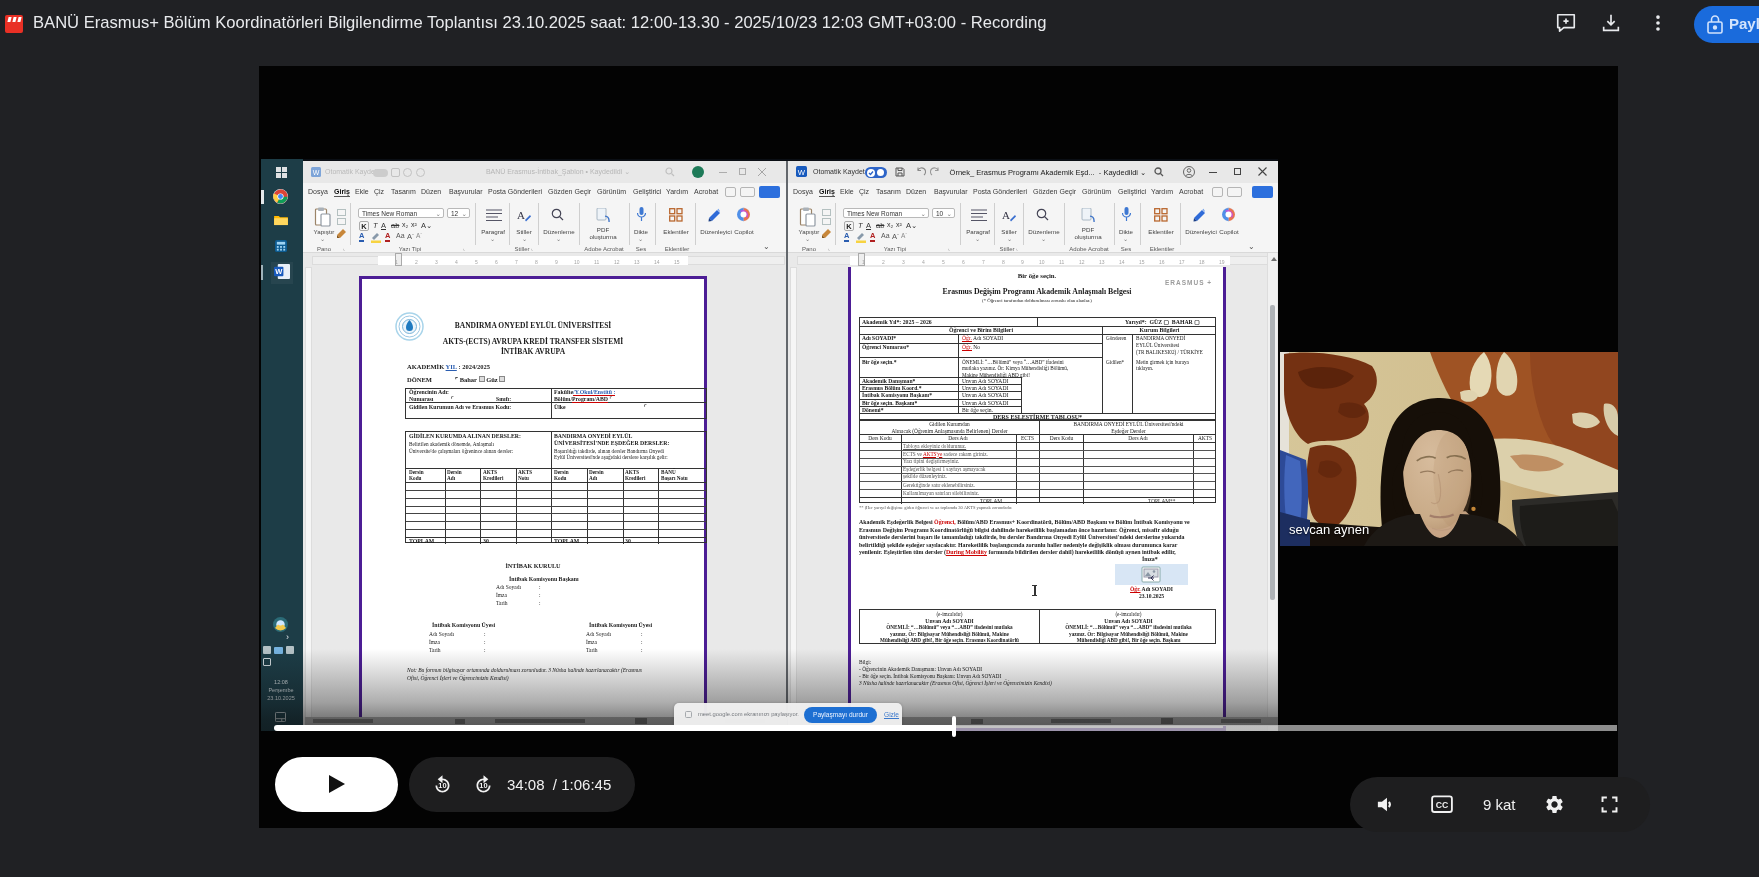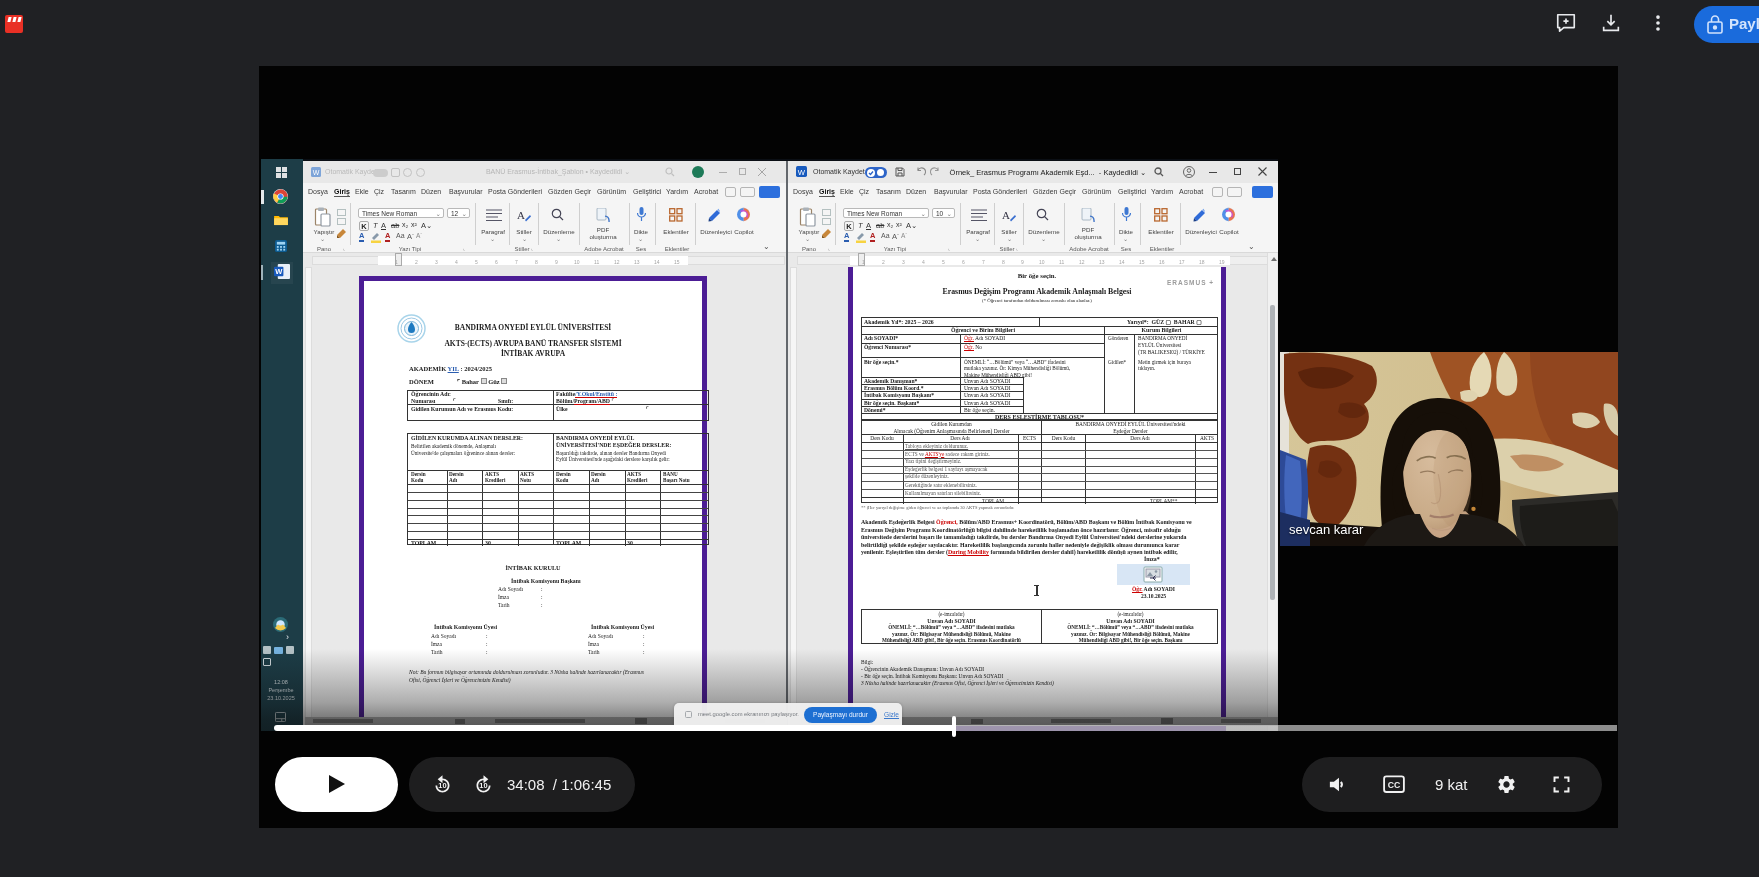--- a/index.html
+++ b/index.html
@@ -30,21 +30,21 @@
   
   .win { position:absolute; top:2px; height:570px; background:#e9e9e9; overflow:hidden; }
   #w1 { left:42px;  width:485px; }
   #w2 { left:527px; width:490px; }
   .wtitle { position:absolute; left:0; top:0; width:100%; height:22px; background:#e8e8e8; }
   .wmenu  { position:absolute; left:0; top:22px; width:100%; height:17px; background:#f4f4f4; font-size:7px; color:#3a3a3a; }
   .wmenu span { position:absolute; top:5px; white-space:nowrap; }
   .wribbon{ position:absolute; left:0; top:39px; width:100%; height:53px; background:#f5f5f5; border-bottom:1px solid #d9d9d9; }
   .wruler { position:absolute; left:0; top:92px; width:100%; height:14px; background:#e9e9e9; }
   .wdoc   { position:absolute; left:0; top:106px; width:100%; height:464px; background:#e9e9e9; }
-  .page   { position:absolute; background:#fff; border:5px solid #4c1d95; font-family:"Liberation Serif", serif; color:#1a1a1a; }
+  .page   { position:absolute; background:#fff; border:3px solid #4c1d95; font-family:"Liberation Serif", serif; color:#1a1a1a; }
   .t  { position:absolute; white-space:nowrap; }
   .ctr{ text-align:center; }
   .gline { position:absolute; background:#cfcfcf; width:1px; top:3px; height:42px; }
   .glabel { position:absolute; top:46px; font-size:6px; color:#5a5a5a; text-align:center; }
   .ric { position:absolute; }
   .rlab { position:absolute; font-size:6.2px; color:#444; text-align:center; white-space:nowrap; }
   .fontbox { position:absolute; background:#fff; border:1px solid #b9b9b9; border-radius:2px; font-size:6.5px; color:#333; }
   .rn { position:absolute; top:5.5px; font-size:5px; color:#a5a5a5; }
 
   
@@ -56,32 +56,33 @@
   #pbar .played { position:absolute; left:0; top:0; width:679px; height:6px; background:#fff; border-radius:3px 0 0 3px; }
   #pbar .rest   { position:absolute; left:679px; top:0; width:1343px; height:6px; background:rgba(255,255,255,.55); }
   #phead { position:absolute; left:693px; top:650px; width:4px; height:21px; background:#fff; border-radius:2px; }
 
   
   .pill { position:absolute; top:691px; height:55px; background:#1e1e1f; border-radius:28px; }
   #playBtn { position:absolute; left:16px; top:691px; width:123px; height:55px; background:#fff; border-radius:28px; }
   #playBtn .tri { position:absolute; left:54px; top:18px; width:0; height:0;
       border-left:16px solid #111; border-top:9.5px solid transparent; border-bottom:9.5px solid transparent; }
   #lpill { left:150px; width:226px; }
-  #rpill { left:1043px; width:300px; }
+  #rpill { left:1091px; width:300px;margin-top:20px; }
   .ctime { position:absolute; left:98px; top:19px; font-size:15px; color:#f1f1f1; white-space:nowrap; }
 </style>
 </head>
 <body>
 
 <div id="topbar">
   <div id="vicon">
     <div class="n" style="left:3px"></div>
       <div class="n" style="left:8px"></div>
       <div class="n" style="left:13px"></div>
   </div>
+  <div id="title">BANÜ Erasmus+ Bölüm Koordinatörleri Bilgilendirme Toplantısı 23.10.2025 saat: 12:00-13.30 - 2025/10/23 12:03 GMT+03:00 - Recording</div>
 
   <svg class="tbicon" style="left:1555px" viewBox="0 0 24 24" fill="none" stroke="#e8eaed" stroke-width="1.8">
     <path d="M21 3 H3 v14 h2 v4 l4.5-4 H21 Z" stroke-linejoin="round"></path>
       <path d="M12 7.2 v5.6 M9.2 10 h5.6"></path>
   </svg>
   <svg class="tbicon" style="left:1600px" viewBox="0 0 24 24" fill="none" stroke="#e8eaed" stroke-width="1.8">
     <path d="M12 3 v11 M8 10 l4 4 4-4"></path>
       <path d="M4 16 v4 h16 v-4"></path>
   </svg>
   <svg class="tbicon" style="left:1647px" viewBox="0 0 24 24" fill="#e8eaed">
@@ -326,21 +327,21 @@
       <div class="wdoc">
         <div class="abs" style="left:2px;top:0;width:7px;height:464px;background:#f6f6f6;border:1px solid #ddd"></div>
         <div class="page" style="left:56px;top:9px;width:348px;height:455px">
           <svg class="abs" style="left:33px;top:33px" width="29" height="29" viewBox="0 0 29 29">
             <circle cx="14.5" cy="14.5" r="13.5" fill="none" stroke="#a8d4ea" stroke-width="1.5"></circle>
             <circle cx="14.5" cy="14.5" r="10.5" fill="none" stroke="#9cc8e4" stroke-width="1"></circle>
             <circle cx="14.5" cy="14.5" r="7" fill="#eaf4fb" stroke="#7ab4d8" stroke-width="1"></circle>
             <path d="M14.5 8 C17 11 18 13 18 15.5 a3.5 3.5 0 0 1-7 0 C11 13 12 11 14.5 8 Z" fill="#1f7ac0"></path>
           </svg>
           <div class="t ctr" style="left:0;top:42px;width:100%;font-size:7.5px;font-weight:bold">BANDIRMA ONYEDİ EYLÜL ÜNİVERSİTESİ</div>
-          <div class="t ctr" style="left:0;top:58px;width:100%;font-size:7.5px;font-weight:bold">AKTS-(ECTS) AVRUPA BANÜ TRANSFER SİSTEMİ</div>
+          <div class="t ctr" style="left:0;top:58px;width:100%;font-size:7.5px;font-weight:bold">AKTS-(ECTS) AVRUPA KREDİ TRANSFER SİSTEMİ</div>
           <div class="t ctr" style="left:0;top:68px;width:100%;font-size:7.5px;font-weight:bold">İNTİBAK AVRUPA</div>
           <div class="t" style="left:45px;top:84px;font-size:6.5px;font-weight:bold">AKADEMİK <span style="color:#2a5db0;text-decoration:underline">YIL</span> : 2024/2025</div>
           <div class="t" style="left:45px;top:97px;font-size:6.5px;font-weight:bold">DÖNEM</div>
           <div class="t" style="left:93px;top:97px;font-size:6.5px;font-weight:bold">⌜ Bahar <span style="display:inline-block;width:6px;height:6px;border:1px solid #888;background:#ddd"></span> Güz <span style="display:inline-block;width:6px;height:6px;border:1px solid #888;background:#ddd"></span></div>
 
           <div class="abs" style="left:43px;top:109px;width:302px;height:31px;border:1px solid #333">
             <div class="abs" style="left:145px;top:0;width:1px;height:100%;background:#333"></div>
             <div class="abs" style="left:0;top:13px;width:100%;height:1px;background:#333"></div>
             <div class="t" style="left:3px;top:0px;font-size:5.8px;font-weight:bold">Öğrencinin Adı:</div>
             <div class="t" style="left:3px;top:6.5px;font-size:5.8px;font-weight:bold">Numarası</div>
@@ -823,21 +824,21 @@
       <path d="M148 163 C154 166 166 166 172 163" stroke="#9c7260" stroke-width="2.2" fill="none" opacity="0.8"></path>
       <path d="M150 176 C156 179 165 179 170 176" stroke="#b59275" stroke-width="1" fill="none" opacity="0.5"></path>
       <circle cx="192" cy="158" r="2.2" fill="#c8852f"></circle>
       </g>
       <path d="M84 194 C96 172 118 162 140 162 C146 177 152 185 160 186 C168 185 175 177 180 162 C208 162 232 174 244 194 Z" fill="#1d1915"></path>
       <path d="M0 98 L26 108 C30 140 28 170 23 194 L0 194 Z" fill="#2b4a9e"></path>
       <path d="M6 103 L20 109 C23 136 22 162 18 188 L8 184 C4 156 3 128 6 103 Z" fill="#3f66c4"></path>
       <path d="M0 160 L30 168 L30 194 L0 194 Z" fill="#1c2e64"></path>
 
     </svg>
-    <div id="camname">sevcan karar</div>
+    <div id="camname">sevcan aynen</div>
   </div>
 
   <div id="pbar">
       <div class="played"></div>
       <div class="rest" style="width:664px"></div>
     </div>
   <div id="phead"></div>
 
   <div id="playBtn">
       <div class="tri"></div>

